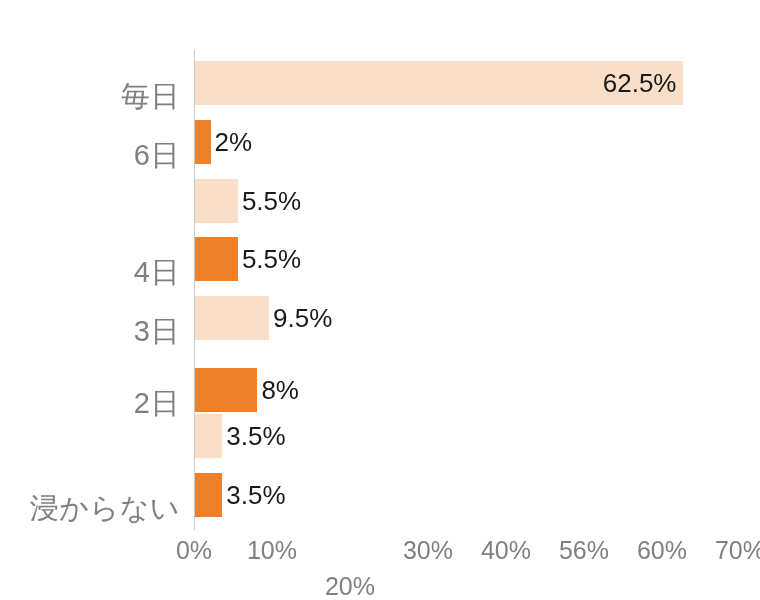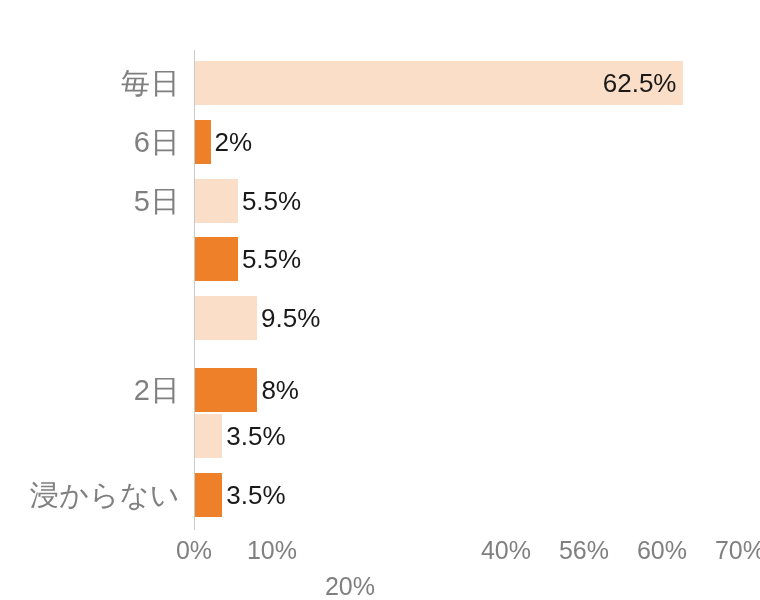--- a/index.html
+++ b/index.html
@@ -44,21 +44,21 @@
   .bar-row {
     position: absolute;
     left: 0;
     width: 760px;
     height: 44px;
   }
 
   .cat-label {
     position: absolute;
     left: 0;
-    top: 0;
+    top: 13px;
     width: 180px;
     height: 44px;
     line-height: 44px;
     text-align: right;
     color: #808080;
     font-size: 29px;
     white-space: nowrap;
     letter-spacing: 0.5px;
   }
 
@@ -128,34 +128,35 @@
           </div>
         </div>
         <div class="bar-row" style="top: 119.8px;">
           <div class="cat-label">6日</div>
           <div class="bar-track" style="width: 15.6px;">
             <div class="bar dark" style="width: 100%; background: rgb(237, 128, 40);"></div>
             <div class="bar-value outside" style="left: 100%; margin-left: 4px;">2%</div>
           </div>
         </div>
         <div class="bar-row" style="top: 178.6px;">
-          <div class="cat-label">5日</div>
           <div class="bar-track" style="width: 42.9px;">
             <div class="bar light" style="width: 100%; background: rgb(250, 222, 200);"></div>
             <div class="bar-value outside" style="left: 100%; margin-left: 4px;">5.5%</div>
           </div>
         </div>
         <div class="bar-row" style="top: 237.4px;">
+          <div class="cat-label">4日</div>
           <div class="bar-track" style="width: 42.9px;">
             <div class="bar dark" style="width: 100%; background: rgb(237, 128, 40);"></div>
             <div class="bar-value outside" style="left: 100%; margin-left: 4px;">5.5%</div>
           </div>
         </div>
         <div class="bar-row" style="top: 296.2px;">
-          <div class="bar-track" style="width: 62px;">
+          <div class="cat-label">3日</div>
+          <div class="bar-track" style="width: 74px;">
             <div class="bar light" style="width: 100%; background: rgb(250, 222, 200);"></div>
             <div class="bar-value outside" style="left: 100%; margin-left: 4px;">9.5%</div>
           </div>
         </div>
         <div class="bar-row" style="top: 355px; margin-top: 13px;">
           <div class="cat-label">2日</div>
           <div class="bar-track" style="width: 62.4px;">
             <div class="bar dark" style="width: 100%; background: rgb(237, 128, 40);"></div>
             <div class="bar-value outside" style="left: 100%; margin-left: 4px;">8%</div>
           </div>
@@ -172,20 +173,21 @@
             <div class="bar dark" style="width: 100%; background: rgb(237, 128, 40);"></div>
             <div class="bar-value outside" style="left: 100%; margin-left: 4px;">3.5%</div>
           </div>
         </div>
       </div>
 
     <div class="xaxis" id="xaxis">
         <div class="xtick" style="left: 194px;">0%</div>
         <div class="xtick" style="left: 272px;">10%</div>
         <div class="xtick" style="left: 350px; margin-top: 36px;">20%</div>
+        <div class="xtick" style="left: 428px;">30%</div>
         <div class="xtick" style="left: 506px;">40%</div>
         <div class="xtick" style="left: 584px;">56%</div>
         <div class="xtick" style="left: 662px;">60%</div>
         <div class="xtick" style="left: 740px;">70%</div>
       </div>
 
   </div>
 </div>
 
 </body></html>

